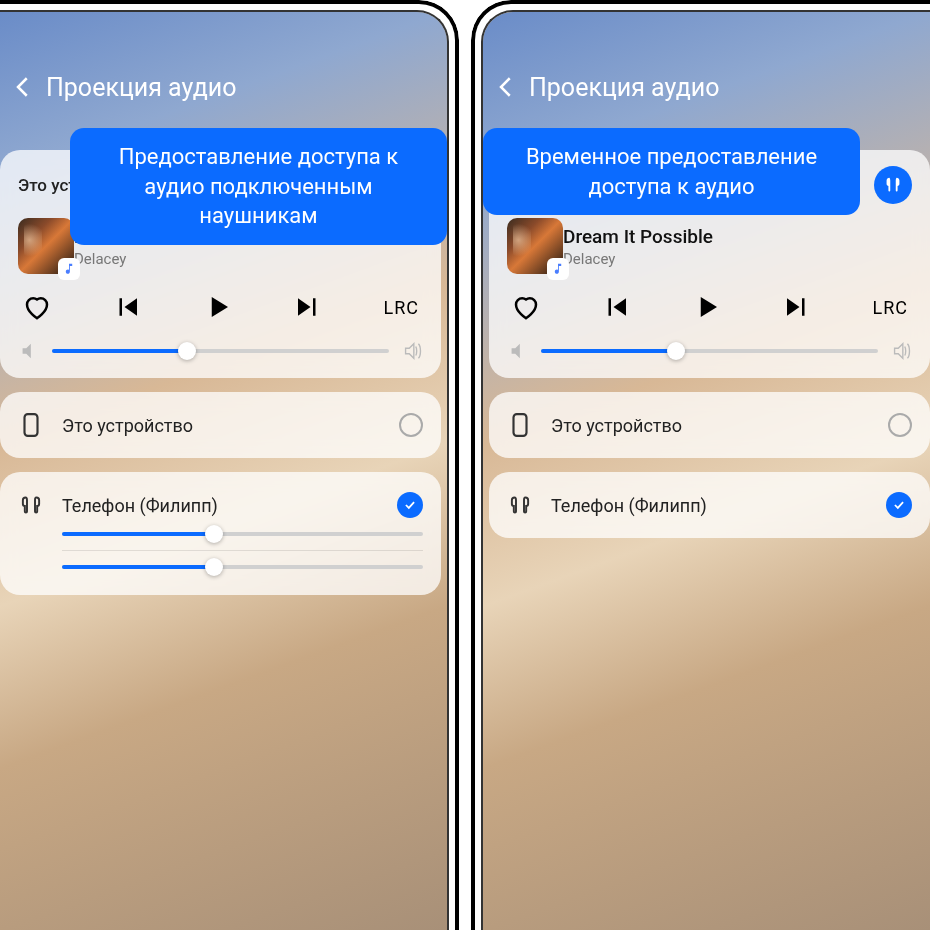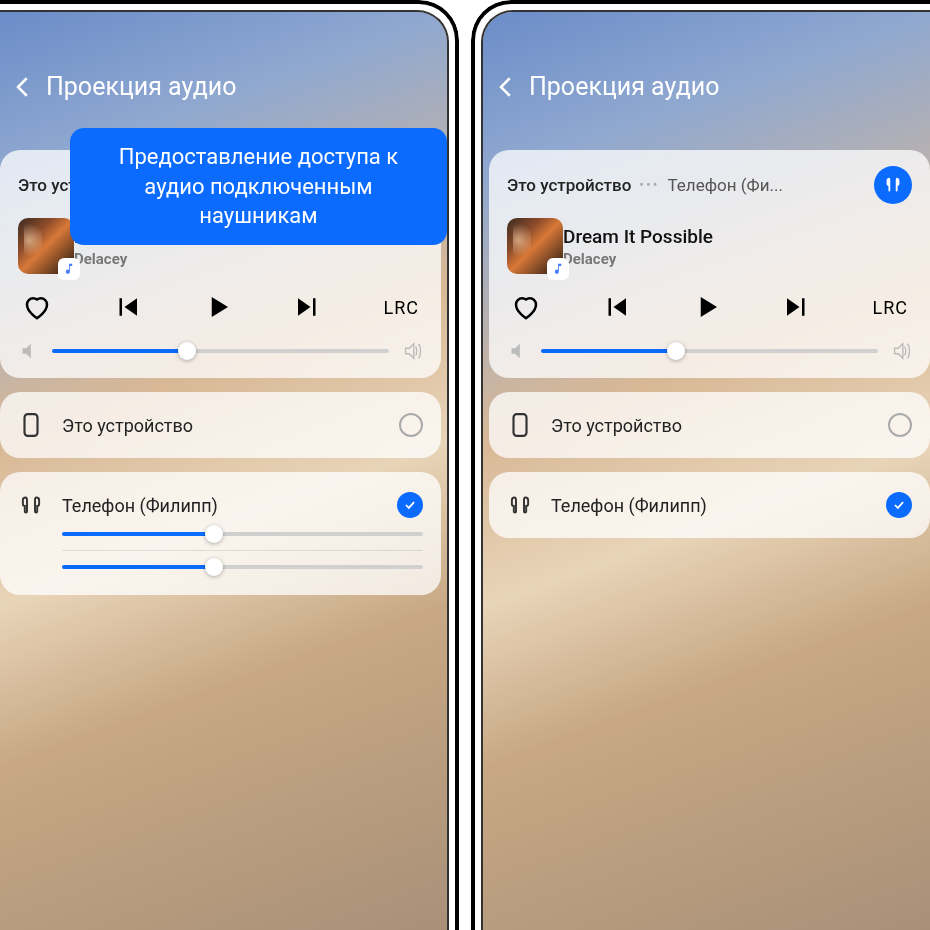--- a/index.html
+++ b/index.html
@@ -44,21 +44,21 @@
   .screen {
     position: absolute;
     top: 12px; left: 0; right: 12px; bottom: 0;
     background: linear-gradient(160deg, #6a8cc8 0%, #8fa8d0 15%, #d8b896 40%, #e8d4b8 55%, #c8a884 70%, #a89078 100%);
     border-radius: 0 30px 0 0;
     overflow: hidden;
   }
   .phone.right .screen{ left:12px; right:0; border-radius: 30px 0 0 0;}
   .header {
     display: flex;
-    align-items: flex-start;
+    align-items: center;
     padding: 60px 8px 18px 8px;
     color: #fff;
   }
   .back-arrow {
     width: 30px; height: 30px;
     color:#fff;
     margin-right: 8px;
   }
   .header-title { font-size: 25px; font-weight: 400; }
   .callout {
@@ -116,21 +116,21 @@
   .music-badge{
     position:absolute;
     right:-6px; bottom:-6px;
     width:22px; height:22px;
     background:#fff;
     border-radius:6px;
     display:flex; align-items:center; justify-content:center;
   }
   .music-badge svg{ width:14px; height:14px; }
   .track-title { font-size: 19px; color: #111; font-weight: 500; }
-  .track-artist { font-size: 15px; color: #777; margin-top:2px;font-weight:bold;}
+  .track-artist { font-size: 15px; color: #777; margin-top:2px;}
   .controls-row { display: flex; align-items: center; justify-content: space-between; margin-bottom: 18px; padding:0 4px;}
   .ctrl-icon { width: 30px; height: 30px; color:#000;}
   .lrc { font-size: 18px; font-weight: 400; letter-spacing:1px;}
   .vol-row { display: flex; align-items: center; gap: 12px; }
   .vol-icon { color: #bbb; }
   .slider { flex: 1; height: 4px; background: #d0d0d0; border-radius: 2px; position: relative; }
   .slider-fill { position: absolute; left: 0; top: 0; bottom: 0; background: #0b6bff; border-radius: 2px; }
   .slider-thumb { position: absolute; top: 50%; width: 18px; height: 18px; background: #fff; border-radius: 50%; transform: translate(-50%, -50%); box-shadow: 0 1px 4px rgba(0,0,0,0.3); }
   .device-row { display: flex; align-items: center; padding: 4px 0;}
   .device-icon { width: 26px; margin-right: 18px; color:#333; flex-shrink:0;}
@@ -261,20 +261,21 @@
 
 <div class="phone right">
   <div class="screen">
     <div class="header">
       <svg class="back-arrow" viewBox="0 0 24 24" fill="none" stroke="currentColor" stroke-width="2">
           <path d="M15 5l-7 7 7 7"></path>
         </svg>
       <div class="header-title">Проекция аудио</div>
     </div>
 
+    <div class="callout">Временное предоставление доступа к аудио</div>
 
     <div class="content">
 
       <div class="card">
         <div class="tabs-row">
           <span class="tab-active">Это устройство</span>
           <span class="dots">•••</span>
           <span class="tab-other">Телефон (Фи...</span>
           <span class="earbuds-badge">
             <svg width="22" height="22" viewBox="0 0 24 24" fill="#fff">

